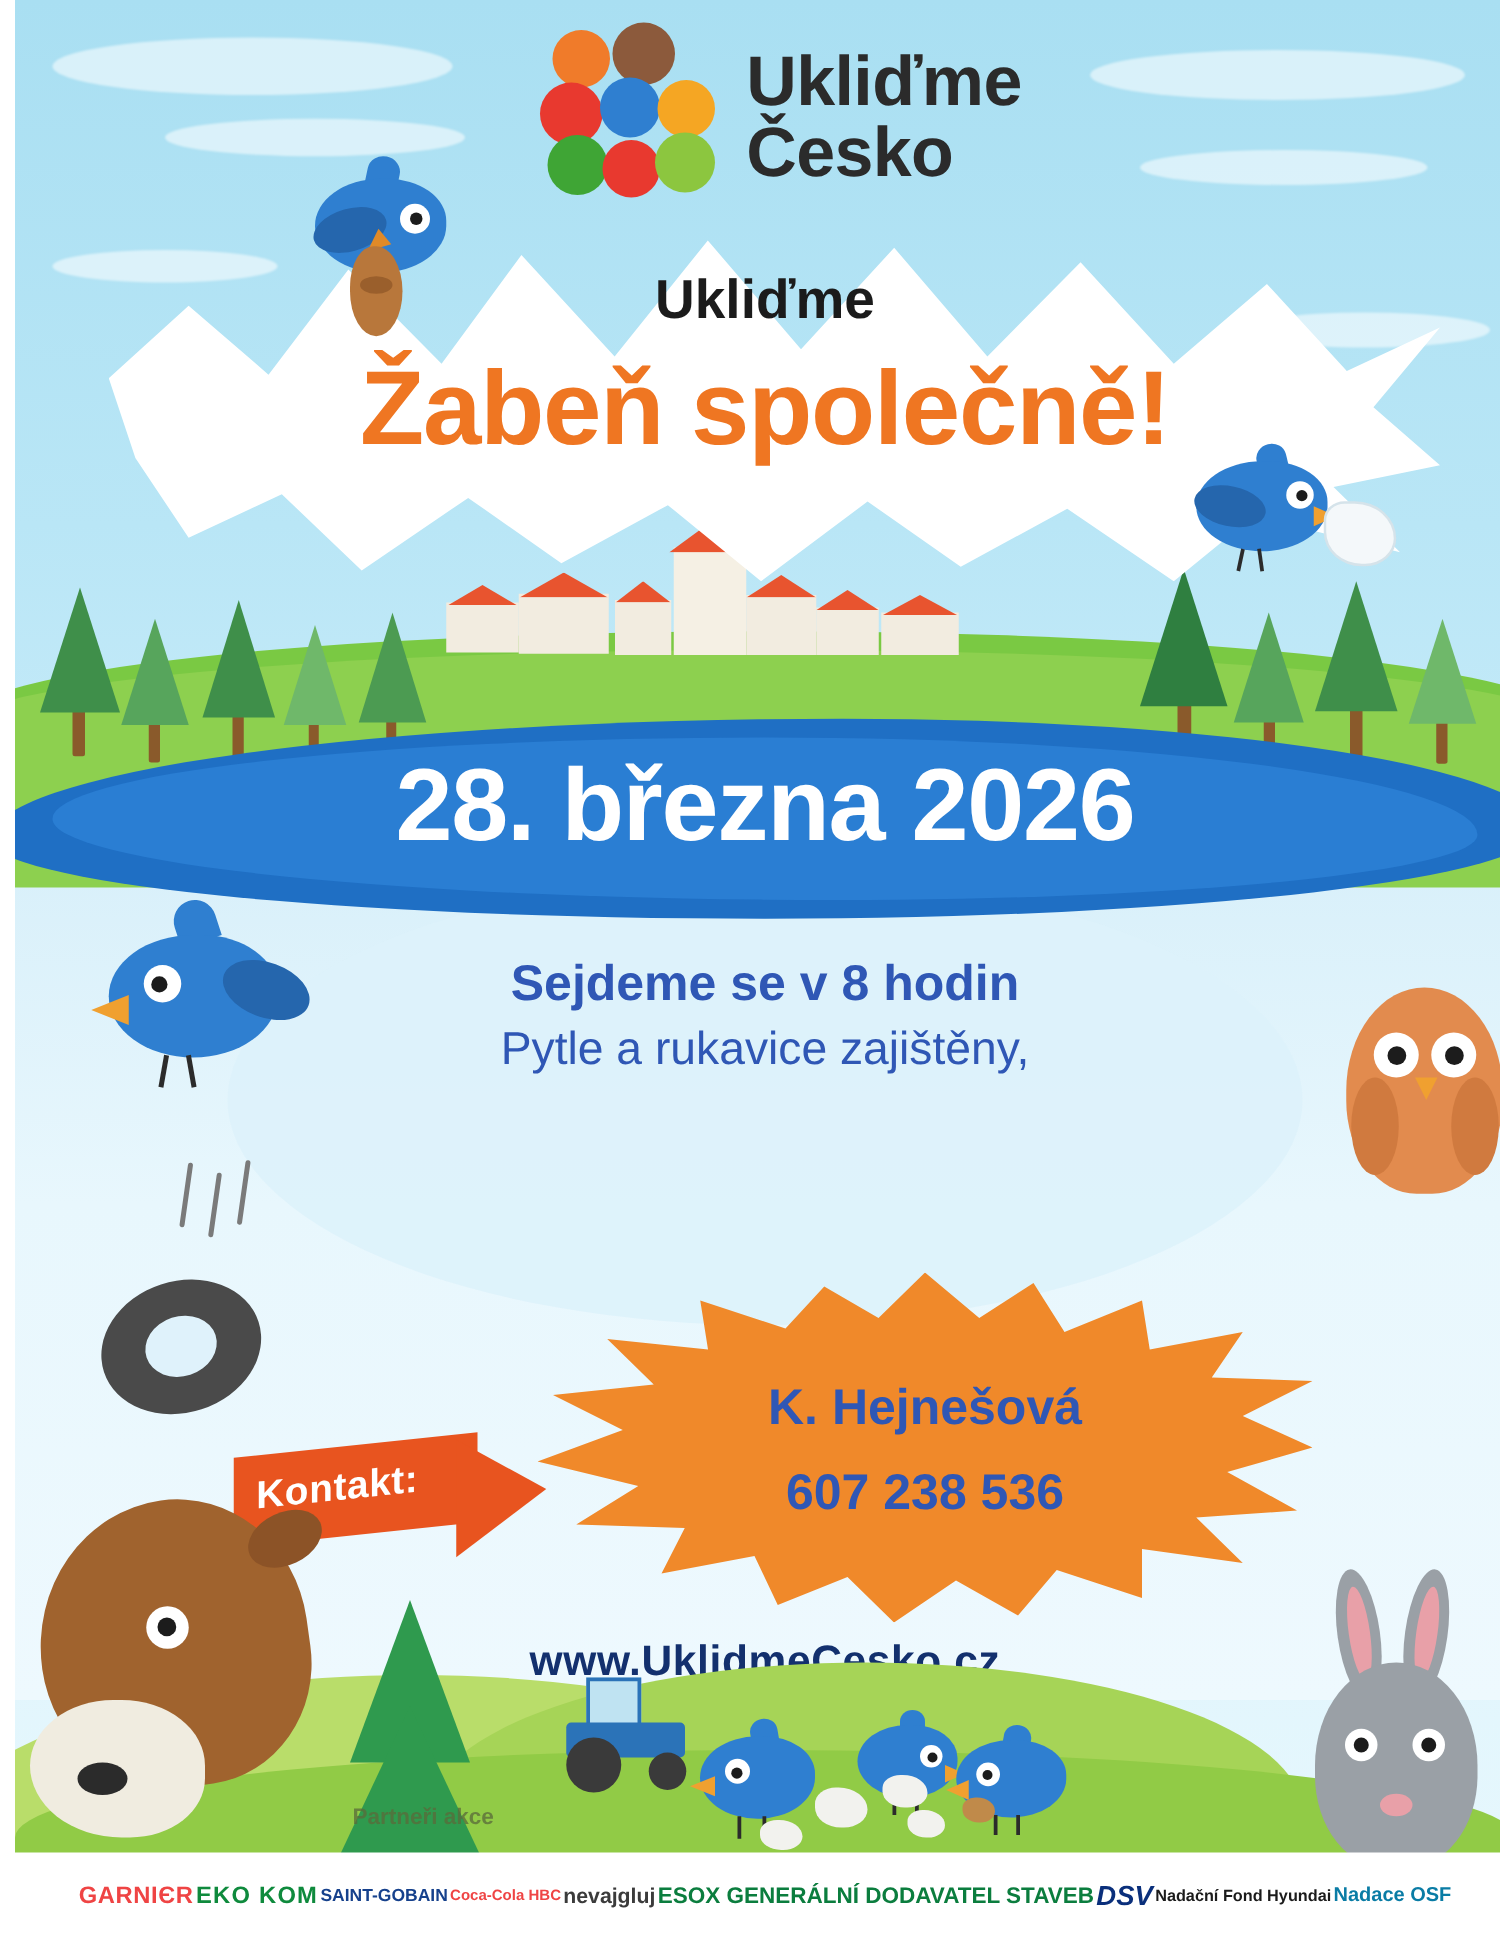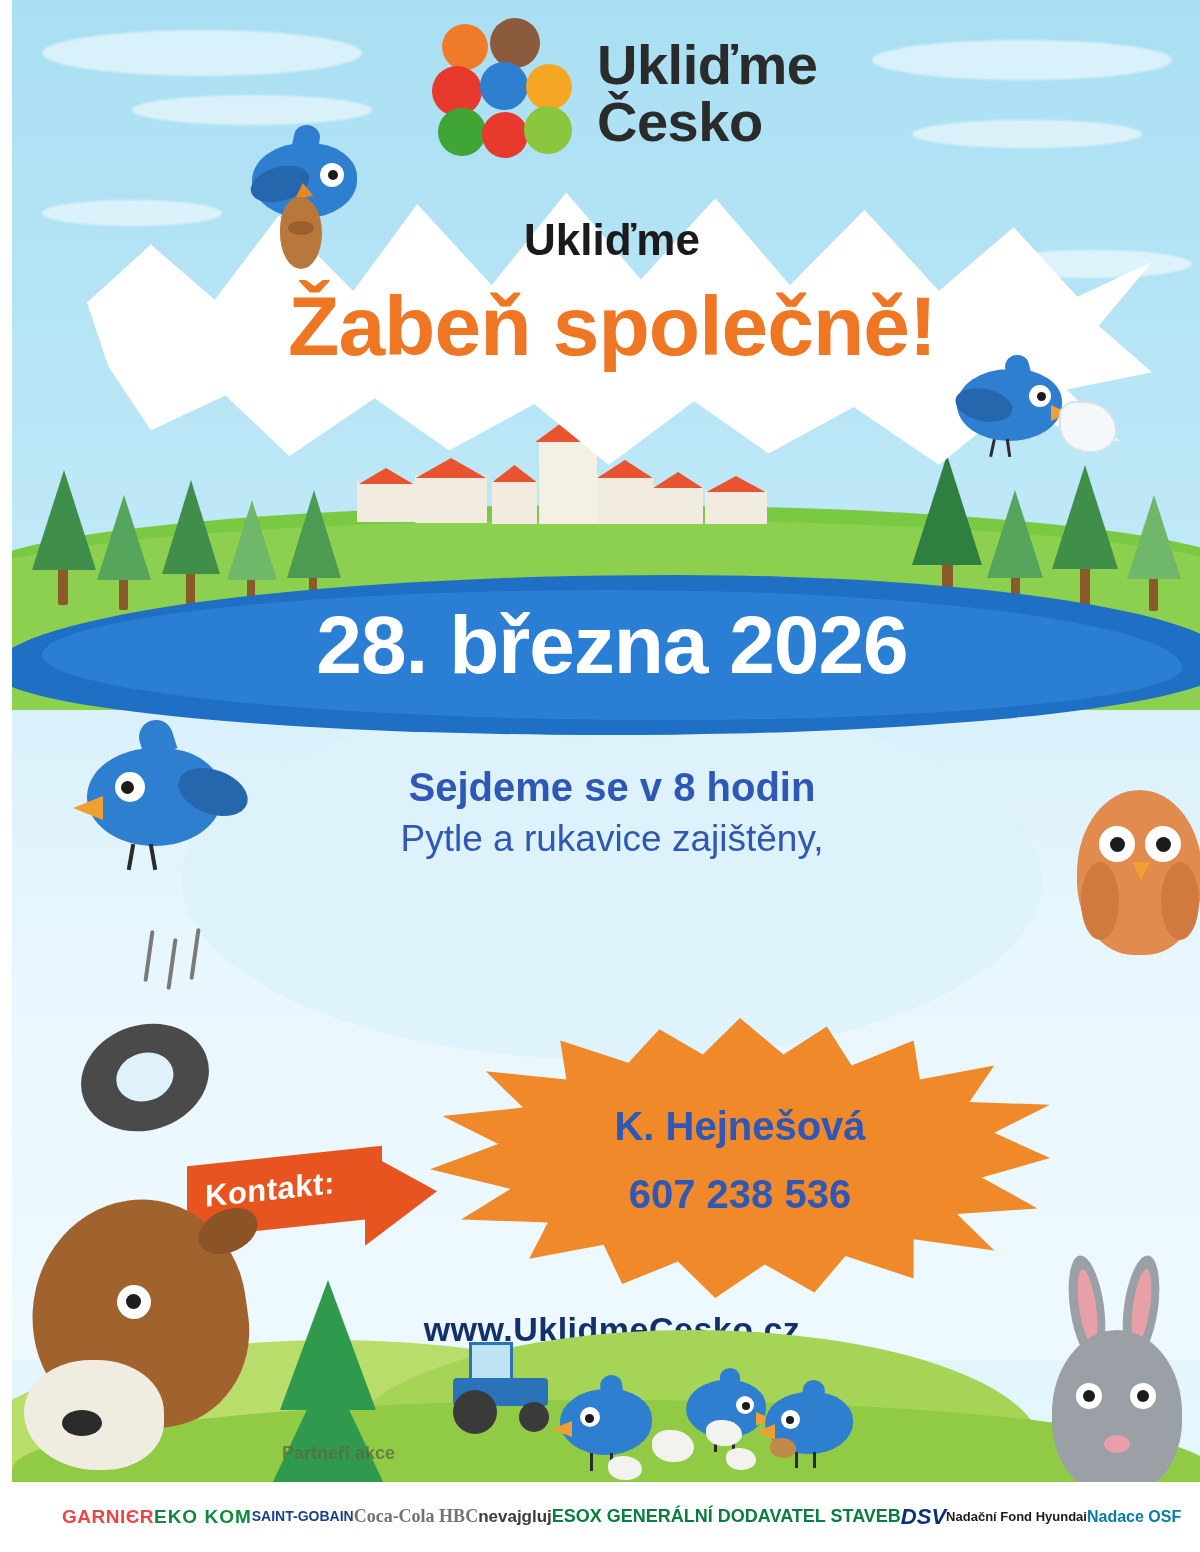--- a/index.html
+++ b/index.html
@@ -293,21 +293,21 @@
     font-size: 17px;
     font-weight: 700;
     color: #2c2c2c;
     white-space: nowrap;
     text-align: center;
     line-height: 1.1;
   }
   .p-garnier { color: #ef4444; letter-spacing: 0.5px; font-size: 19px; }
   .p-ekokom { color: #0f8a3d; font-size: 19px; letter-spacing: 1px; }
   .p-sg { color: #16418c; font-size: 14px; }
-  .p-cc { color: #737373; font-size: 18px; font-family: Liberation Serif, serif; }
+  .p-cc { color: #ef4444; font-size: 12px; }
   .p-nev { color: #3b3b3b; font-size: 17px; }
   .p-esox { color: #0b7d3e; font-size: 18px; }
   .p-dsv { color: #0a2f7b; font-size: 22px; font-style: italic; }
   .p-hyundai { color: #1b1b1b; font-size: 13px; }
   .p-osf { color: #0a7ca5; font-size: 16px; }
 
   
   .bird { position: absolute; }
   .bird .body { position: absolute; background: #2f7fd0; border-radius: 50% 45% 50% 50%; }
   .bird .wing { position: absolute; background: #2b6fb8; border-radius: 50%; }

